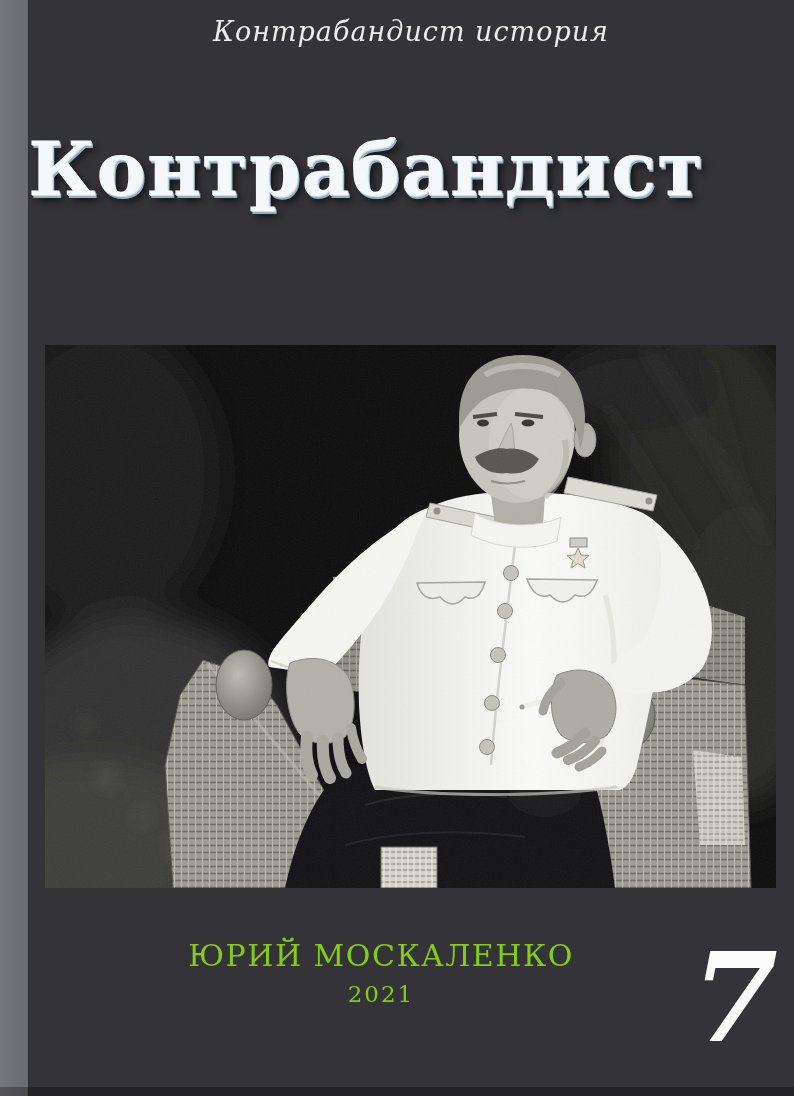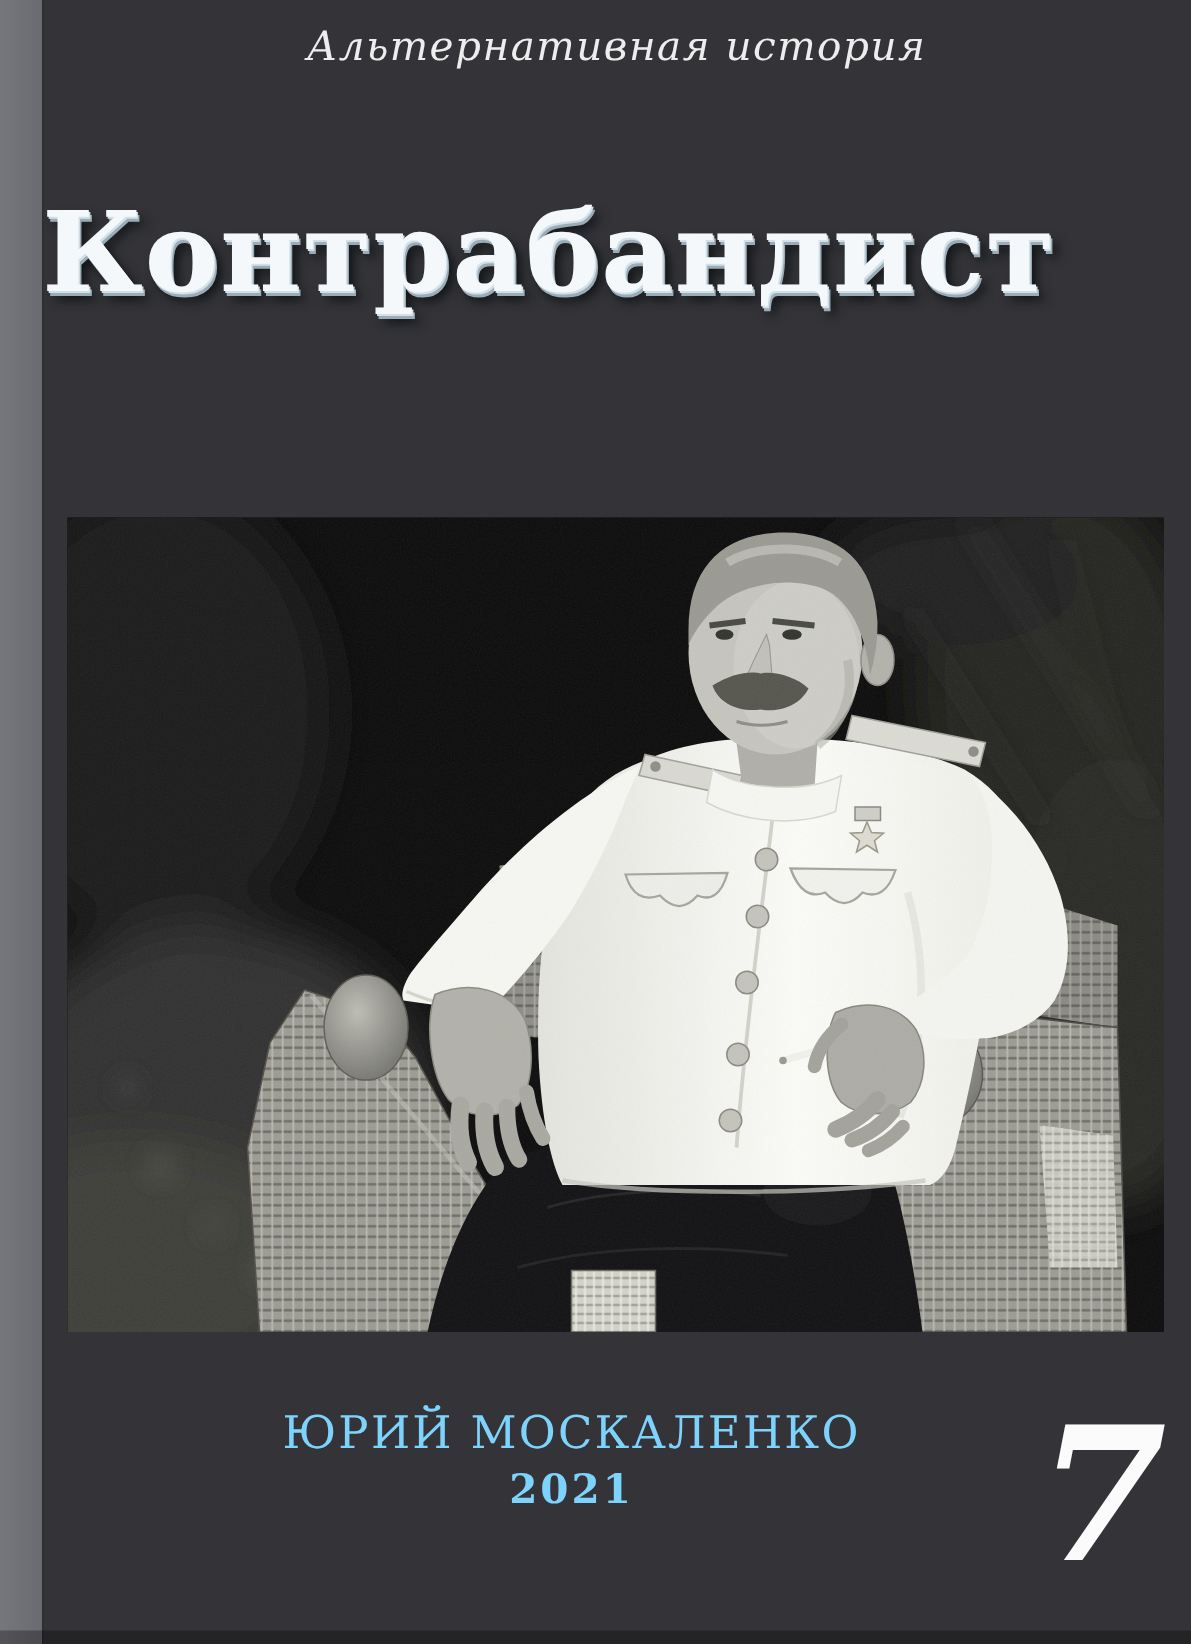--- a/index.html
+++ b/index.html
@@ -8,35 +8,35 @@
   .spine{position:absolute;left:0;top:0;width:28px;height:1096px;
          background:linear-gradient(to right,#76767d,#6a6a71);border-right:1px solid #2c2c2f;}
   .series{position:absolute;top:16px;left:28px;width:766px;text-align:center;
           font-style:italic;font-size:27px;color:#ededed;letter-spacing:1px;}
   .title{position:absolute;top:126px;left:28px;width:632px;margin:0;text-align:center;
          font-weight:bold;font-size:74px;line-height:86px;color:#f4f8fa;letter-spacing:1px;
          text-shadow:1px 1px 0 #d4e0e8, 2px 3px 0 #9aacb8, 5px 6px 7px rgba(10,14,18,.85);}
   .title span{display:block;}
   .photo{position:absolute;left:45px;top:345px;width:731px;height:543px;background:#0d0d0d;}
   .photo svg{display:block;width:731px;height:543px;}
-  .authors{position:absolute;left:28px;top:936px;width:706px;text-align:center;color:#7dd3fc;}
+  .authors{position:absolute;left:28px;top:936px;width:706px;text-align:center;color:#84cc16;}
   .author-line{font-size:30px;line-height:40px;letter-spacing:1.5px;}
-  .year{font-size:27px;line-height:36px;letter-spacing:2px;font-weight:bold;}
+  .year{font-size:23px;line-height:36px;letter-spacing:2px;}
   .volume{position:absolute;right:16px;top:936px;font-size:124px;line-height:1;
           font-style:italic;font-weight:bold;color:#fbfbfb;}
   .bottom-shade{position:absolute;left:0;bottom:0;width:794px;height:9px;
                 background:rgba(0,0,0,.3);}
 </style>
 </head>
 <body>
 
 <div class="cover">
   <div class="spine"></div>
 
-  <div class="series">Альтернативная история</div>
+  <div class="series">Контрабандист история</div>
 
   <h1 class="title">
     <span>Контрабандист</span>
   </h1>
 
   <div class="photo">
     <svg viewBox="0 0 731 543" xmlns="http://www.w3.org/2000/svg">
       <defs>
         <pattern id="weave" patternUnits="userSpaceOnUse" width="7" height="7">
           <rect width="7" height="7" fill="#9c9c94"></rect>

